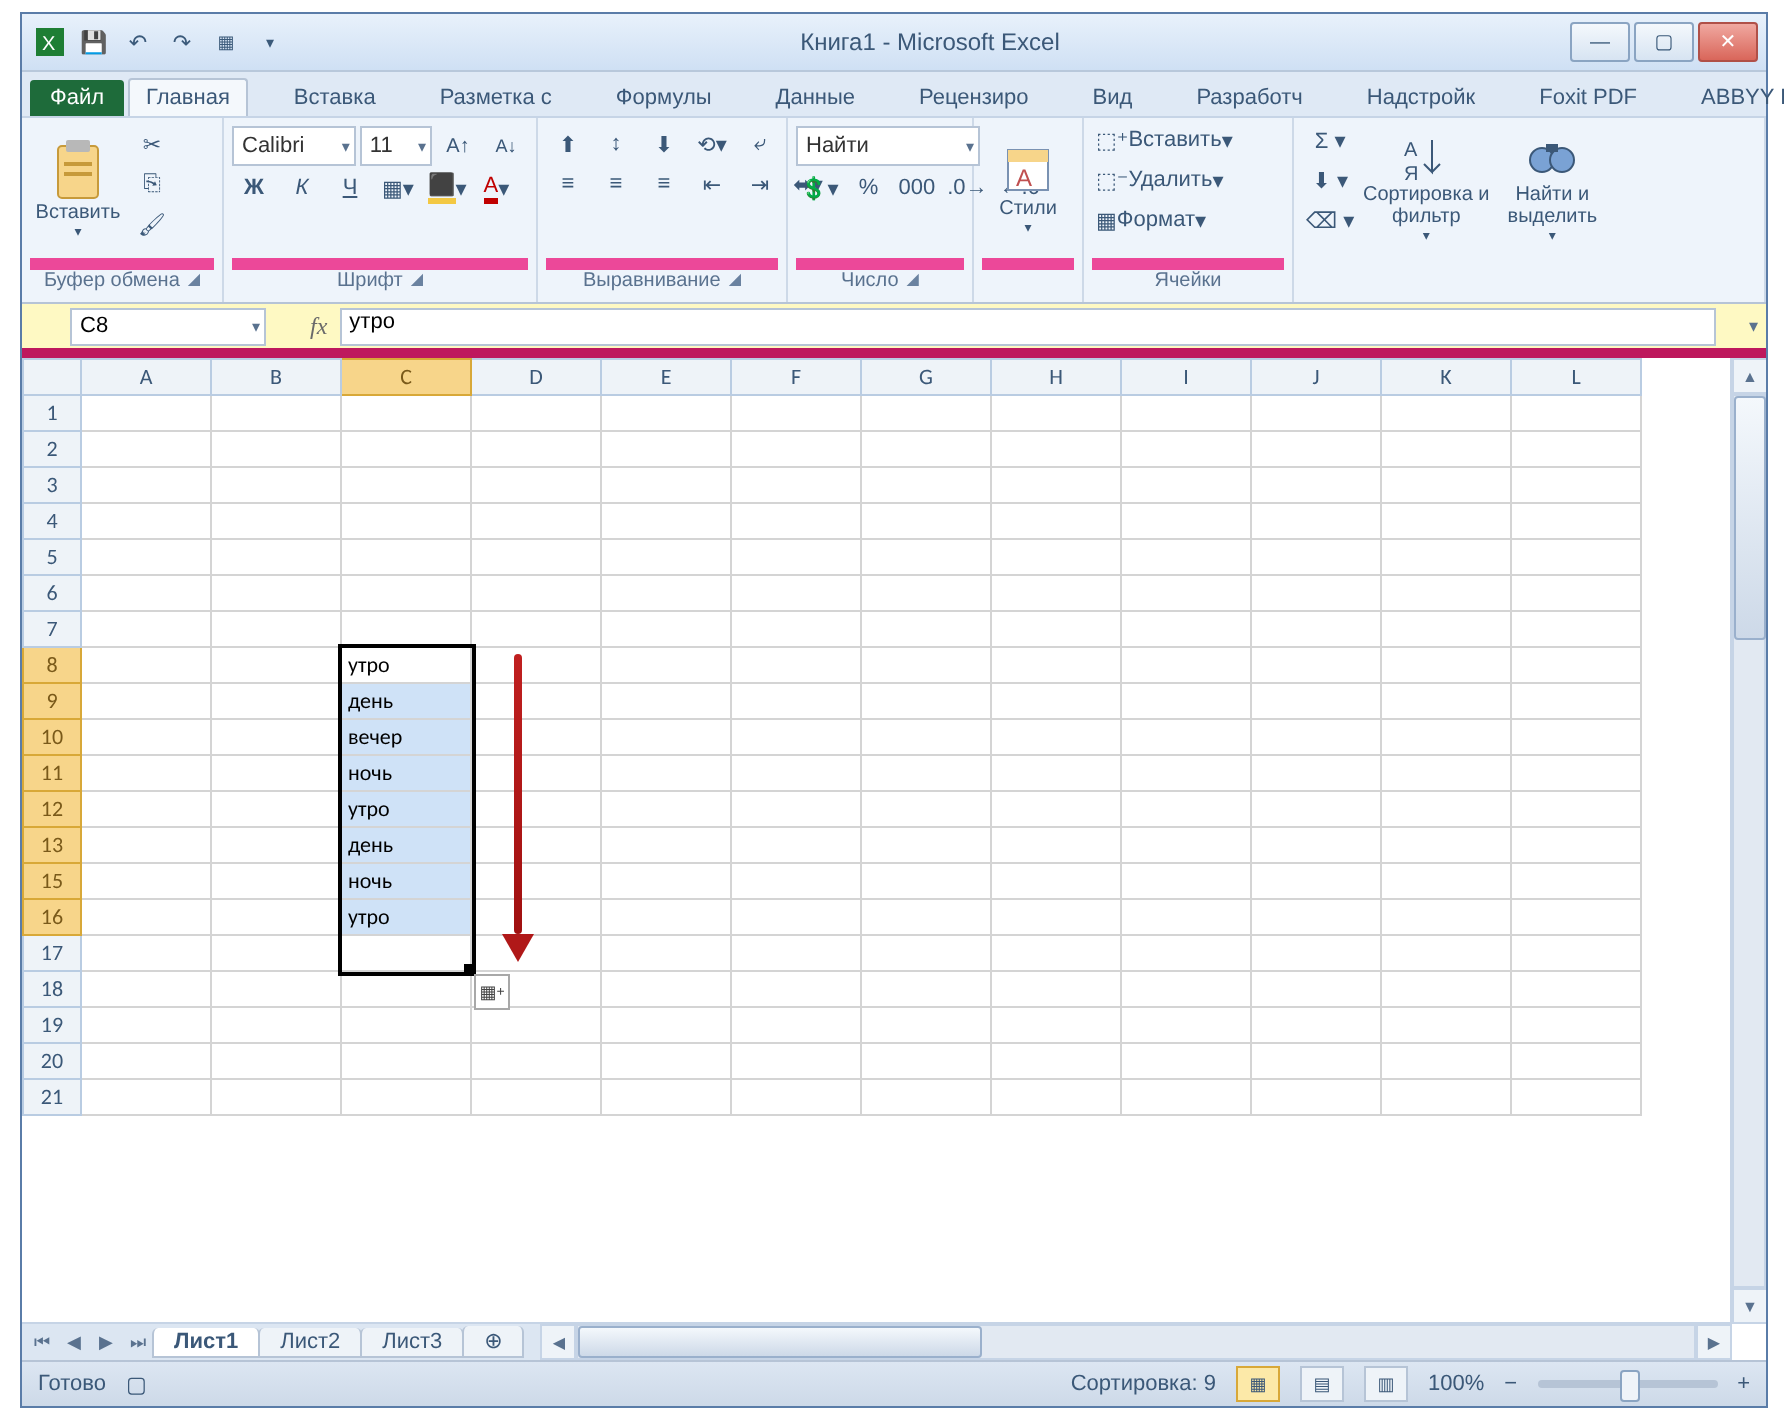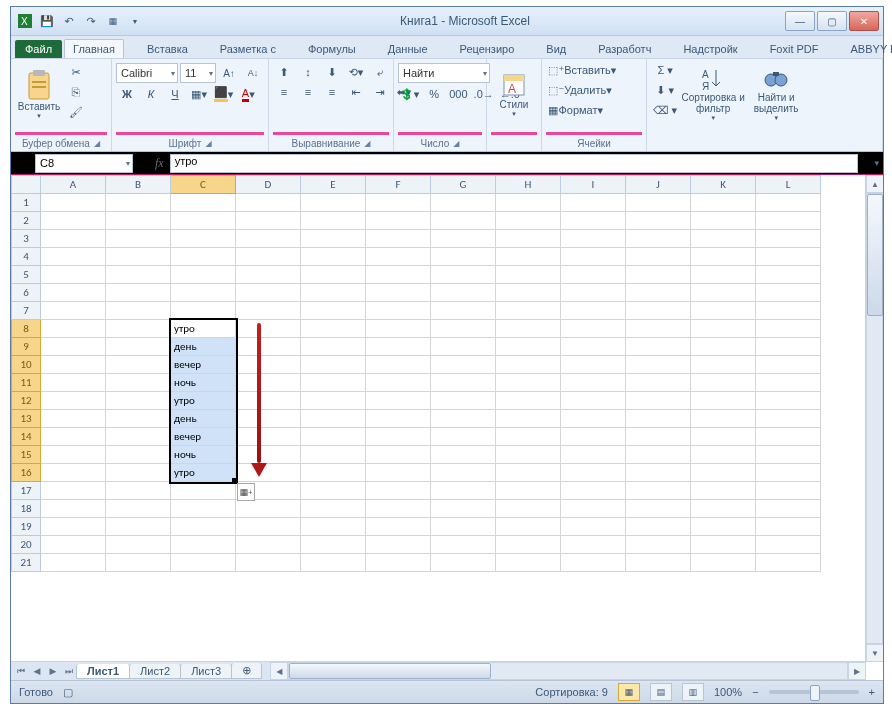--- a/index.html
+++ b/index.html
@@ -13,29 +13,29 @@
 .wbtn{width:28px;height:18px;border:1px solid #8aa4c2;border-radius:2px;background:linear-gradient(#f4f8fc,#d7e4f2);display:flex;align-items:center;justify-content:center;color:#3b5a7a;font-size:10px}
 .wbtn.close{background:linear-gradient(#f0a8a0,#d9665a);border-color:#b05048;color:#fff}
 .tabs{height:22px;display:flex;align-items:flex-end;padding-left:4px;background:linear-gradient(#dfe9f5,#dfe9f5)}
 .filetab{background:#1e6b3a;color:#fff;padding:3px 10px;border-radius:2px 2px 0 0;margin-right:2px;font-size:11px}
 .tab{padding:3px 8px;color:#3b5878;border:1px solid transparent;border-bottom:none;margin-right:14px;font-size:11px;white-space:nowrap;border-radius:2px 2px 0 0}
 .tab.active{background:#f4f8fc;border-color:#b6c4d6}
 .tabs-right{margin-left:auto;display:flex;align-items:center;gap:6px;padding-right:10px;color:#3b5878}
 .ribbon{height:92px;background:#eef4fb;border-top:1px solid #c6d4e6;border-bottom:1px solid #b6c4d6;display:flex}
 .group{border-right:1px solid #cdd9e8;display:flex;flex-direction:column;padding:2px 4px 0}
 .group-body{flex:1;display:flex;align-items:flex-start;gap:2px}
-.group-label{height:16px;font-size:10px;color:#5a728f;text-align:center;border-top:3px solid #ec4899;display:flex;align-items:center;justify-content:center;gap:4px}
+.group-label{height:16px;font-size:10px;color:#5a728f;text-align:center;border-top:6px solid #ec4899;display:flex;align-items:flex-start;justify-content:center;gap:4px}
 .dlaunch{font-size:8px;color:#6a82a0}
 .bigbtn{display:flex;flex-direction:column;align-items:center;justify-content:center;width:48px;height:66px;color:#3b5878;font-size:10px;text-align:center;border-radius:3px}
 .col{display:flex;flex-direction:column;gap:2px;padding-top:2px}
 .row{display:flex;align-items:center;gap:2px}
 .rbtn{min-width:18px;height:18px;display:flex;align-items:center;justify-content:center;color:#3b5878;border-radius:2px;padding:0 2px;font-size:11px}
 .combo{height:18px;border:1px solid #b6c4d6;background:#fff;display:flex;align-items:center;padding:0 14px 0 4px;position:relative;font-size:11px;color:#333}
 .combo::after{content:"▾";position:absolute;right:2px;font-size:8px;color:#5a728f}
-.fbar{height:22px;border-bottom:1px solid #be185d;background:#000000;display:flex;align-items:center}
+.fbar{height:22px;border-bottom:5px solid #be185d;background:#fef9c3;display:flex;align-items:center}
 .namebox{width:88px;margin-left:24px;border:1px solid #b6c4d6;background:#fff;height:17px;display:flex;align-items:center;padding:0 4px;font-size:11px;position:relative}
 .namebox::after{content:"▾";position:absolute;right:2px;font-size:8px;color:#5a728f}
 .fxlbl{font-style:italic;font-family:"Times New Roman",serif;color:#6a6a6a;margin:0 6px 0 22px;font-size:12px}
 .fxinput{flex:1;height:17px;border:1px solid #b6c4d6;background:#fff;padding:0 4px;font-size:11px;margin-right:16px}
 .gridwrap{flex:1;position:relative;background:#fff;overflow:hidden}
 .grid{position:absolute;inset:0 18px 18px 0;overflow:hidden}
 table{border-collapse:collapse;table-layout:fixed}
 th,td{border:1px solid #d4d4d4;height:17px;padding:0;font-size:11px;font-family:Calibri,sans-serif}
 th{background:#eef3f8;color:#3b5878;font-weight:normal;text-align:center;border-color:#b9cce2}
 .corner{width:28px;background:#eef3f8;border:1px solid #b9cce2}
@@ -494,35 +494,20 @@
                 <td class=""></td>
                 <td class=""></td>
                 <td class=""></td>
                 <td class=""></td>
                 <td class=""></td>
                 <td class=""></td>
                 <td class=""></td>
                 <td class=""></td>
               </tr>
               <tr>
-                <th class="rowhdr sel">14</th>
-                <td class=""></td>
-                <td class=""></td>
-                <td class="sel">вечер</td>
-                <td class=""></td>
-                <td class=""></td>
-                <td class=""></td>
-                <td class=""></td>
-                <td class=""></td>
-                <td class=""></td>
-                <td class=""></td>
-                <td class=""></td>
-                <td class=""></td>
-              </tr>
-              <tr>
                 <th class="rowhdr sel">15</th>
                 <td class=""></td>
                 <td class=""></td>
                 <td class="sel">ночь</td>
                 <td class=""></td>
                 <td class=""></td>
                 <td class=""></td>
                 <td class=""></td>
                 <td class=""></td>
                 <td class=""></td>

